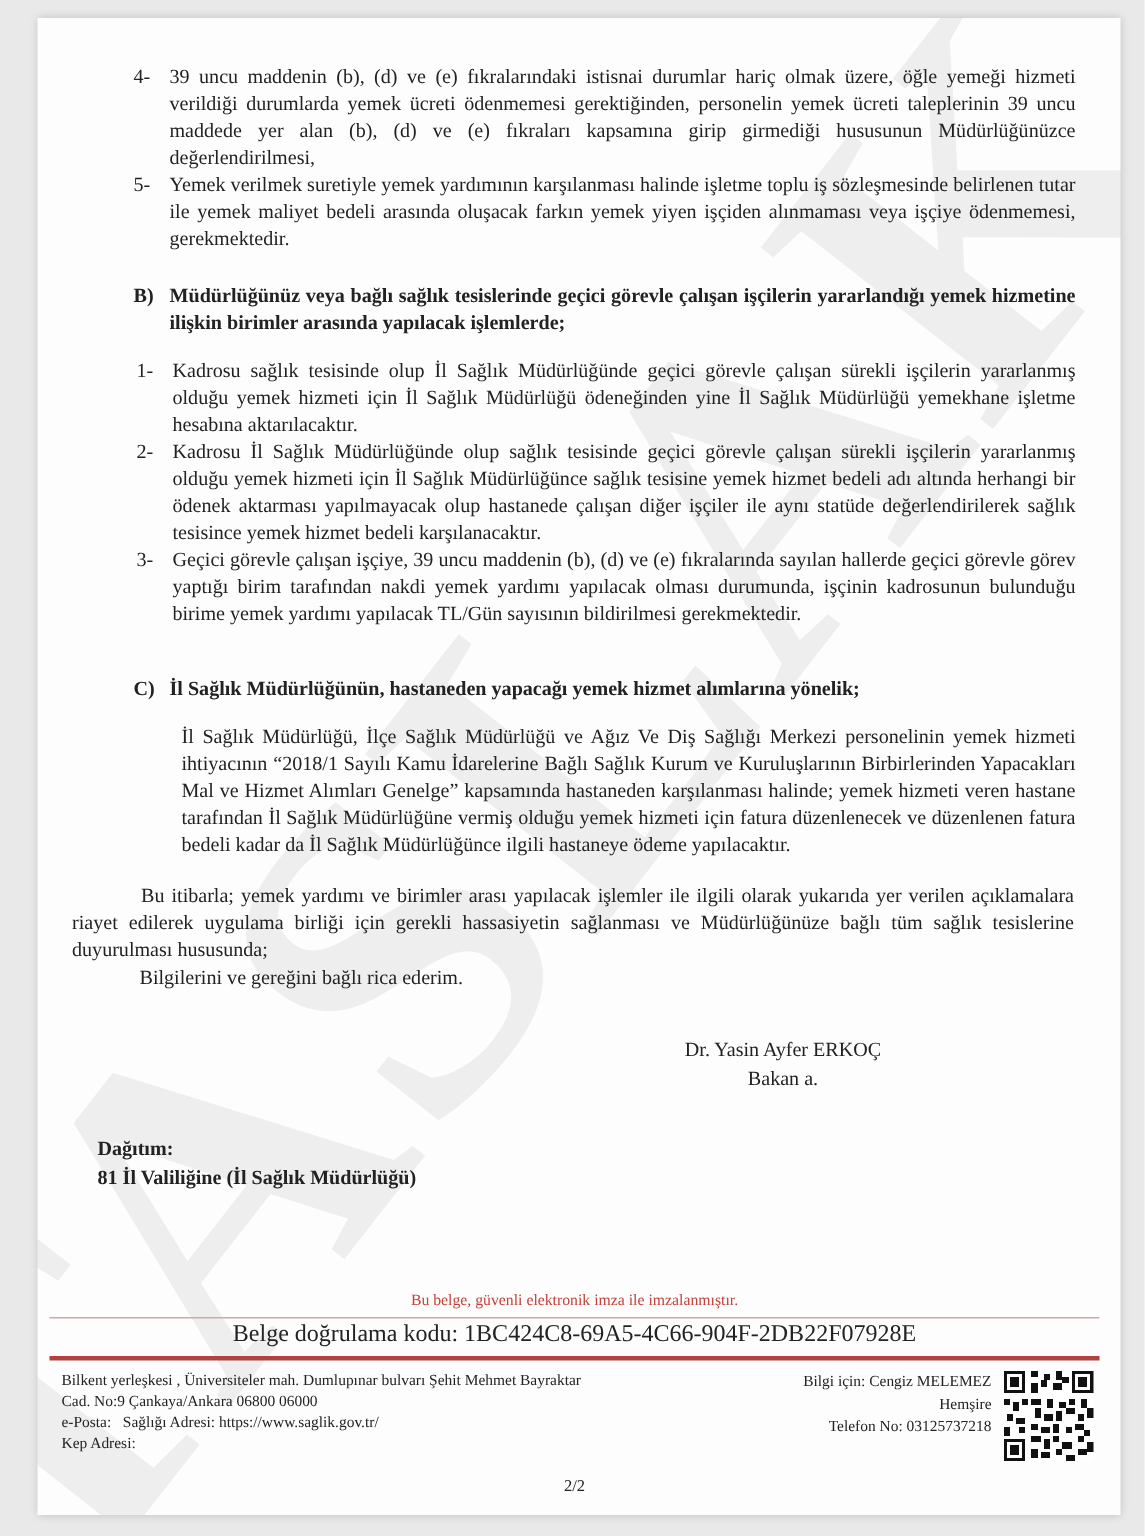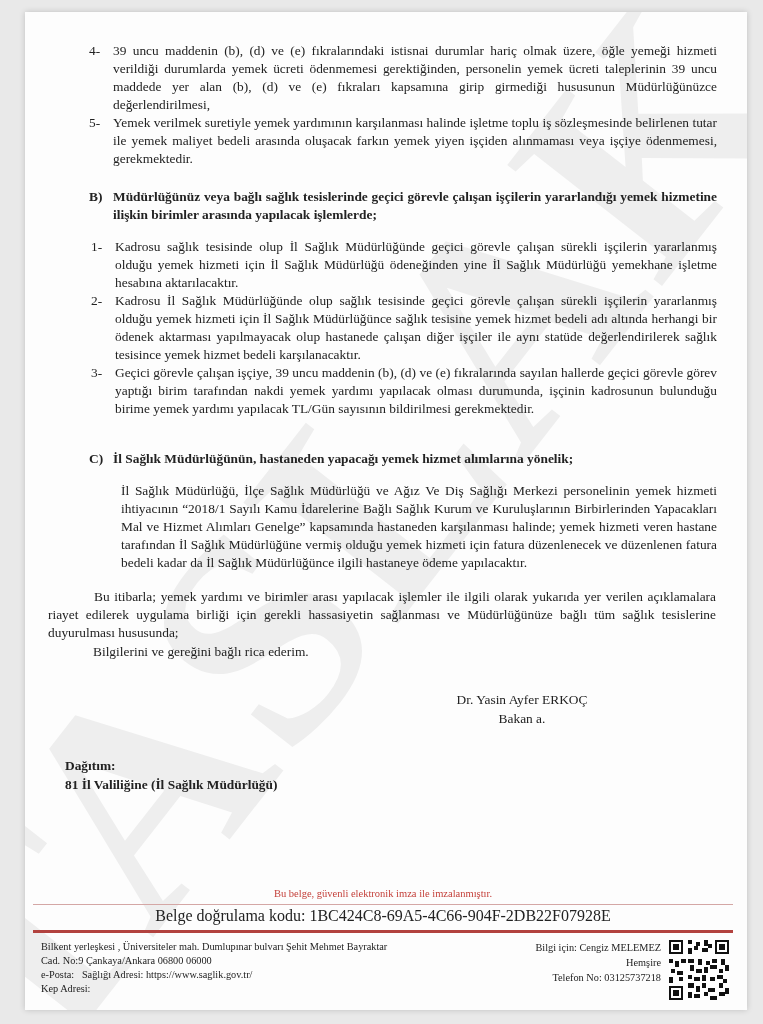--- a/index.html
+++ b/index.html
@@ -186,14 +186,15 @@
             <rect x="27" y="23" width="2" height="3"></rect>
           <rect x="9" y="25" width="2" height="3"></rect>
             <rect x="12" y="26" width="3" height="2"></rect>
             <rect x="17" y="25" width="2" height="2"></rect>
             <rect x="20" y="27" width="3" height="2"></rect>
             <rect x="24" y="25" width="3" height="2"></rect>
         </g>
       </svg>
     </div>
 
+    <div class="pageno">2/2</div>
   </div>
 </div>
 
 </body></html>

